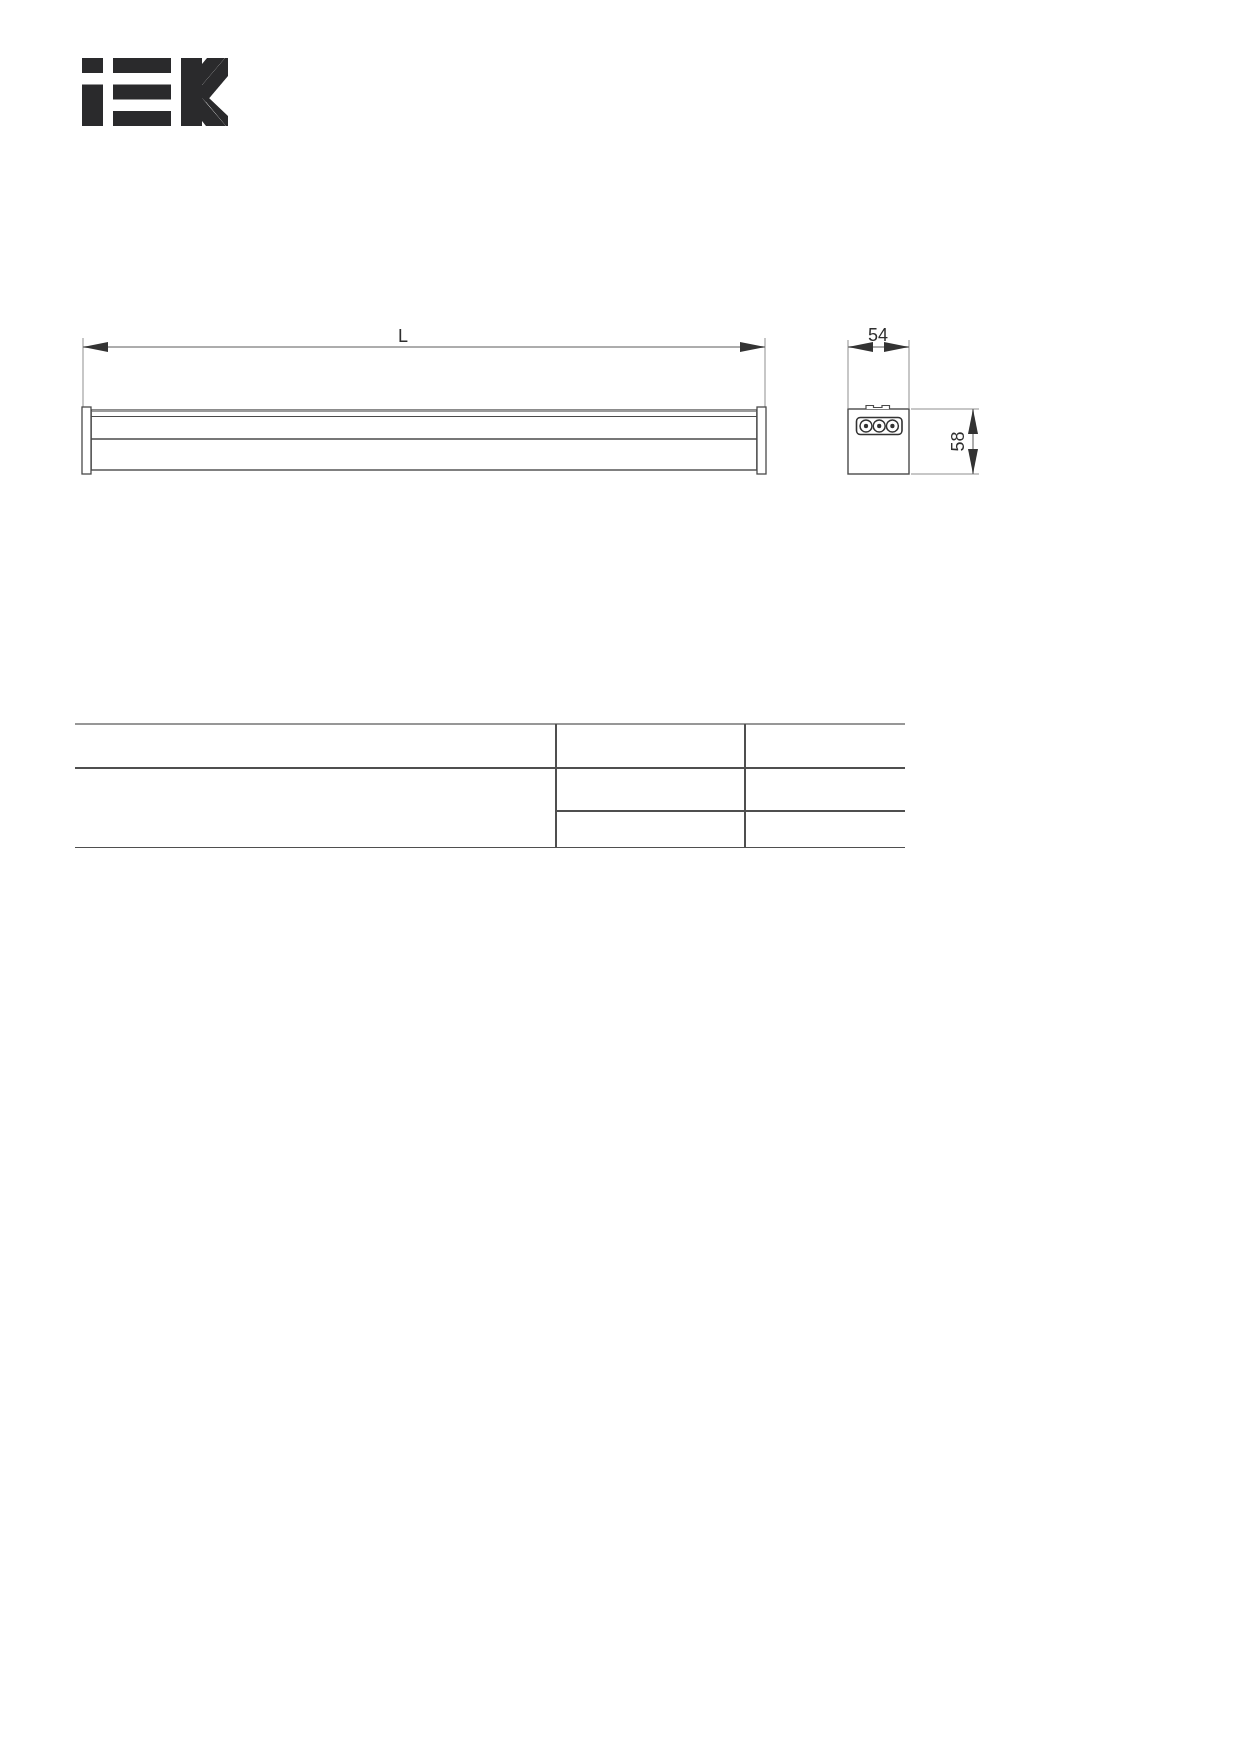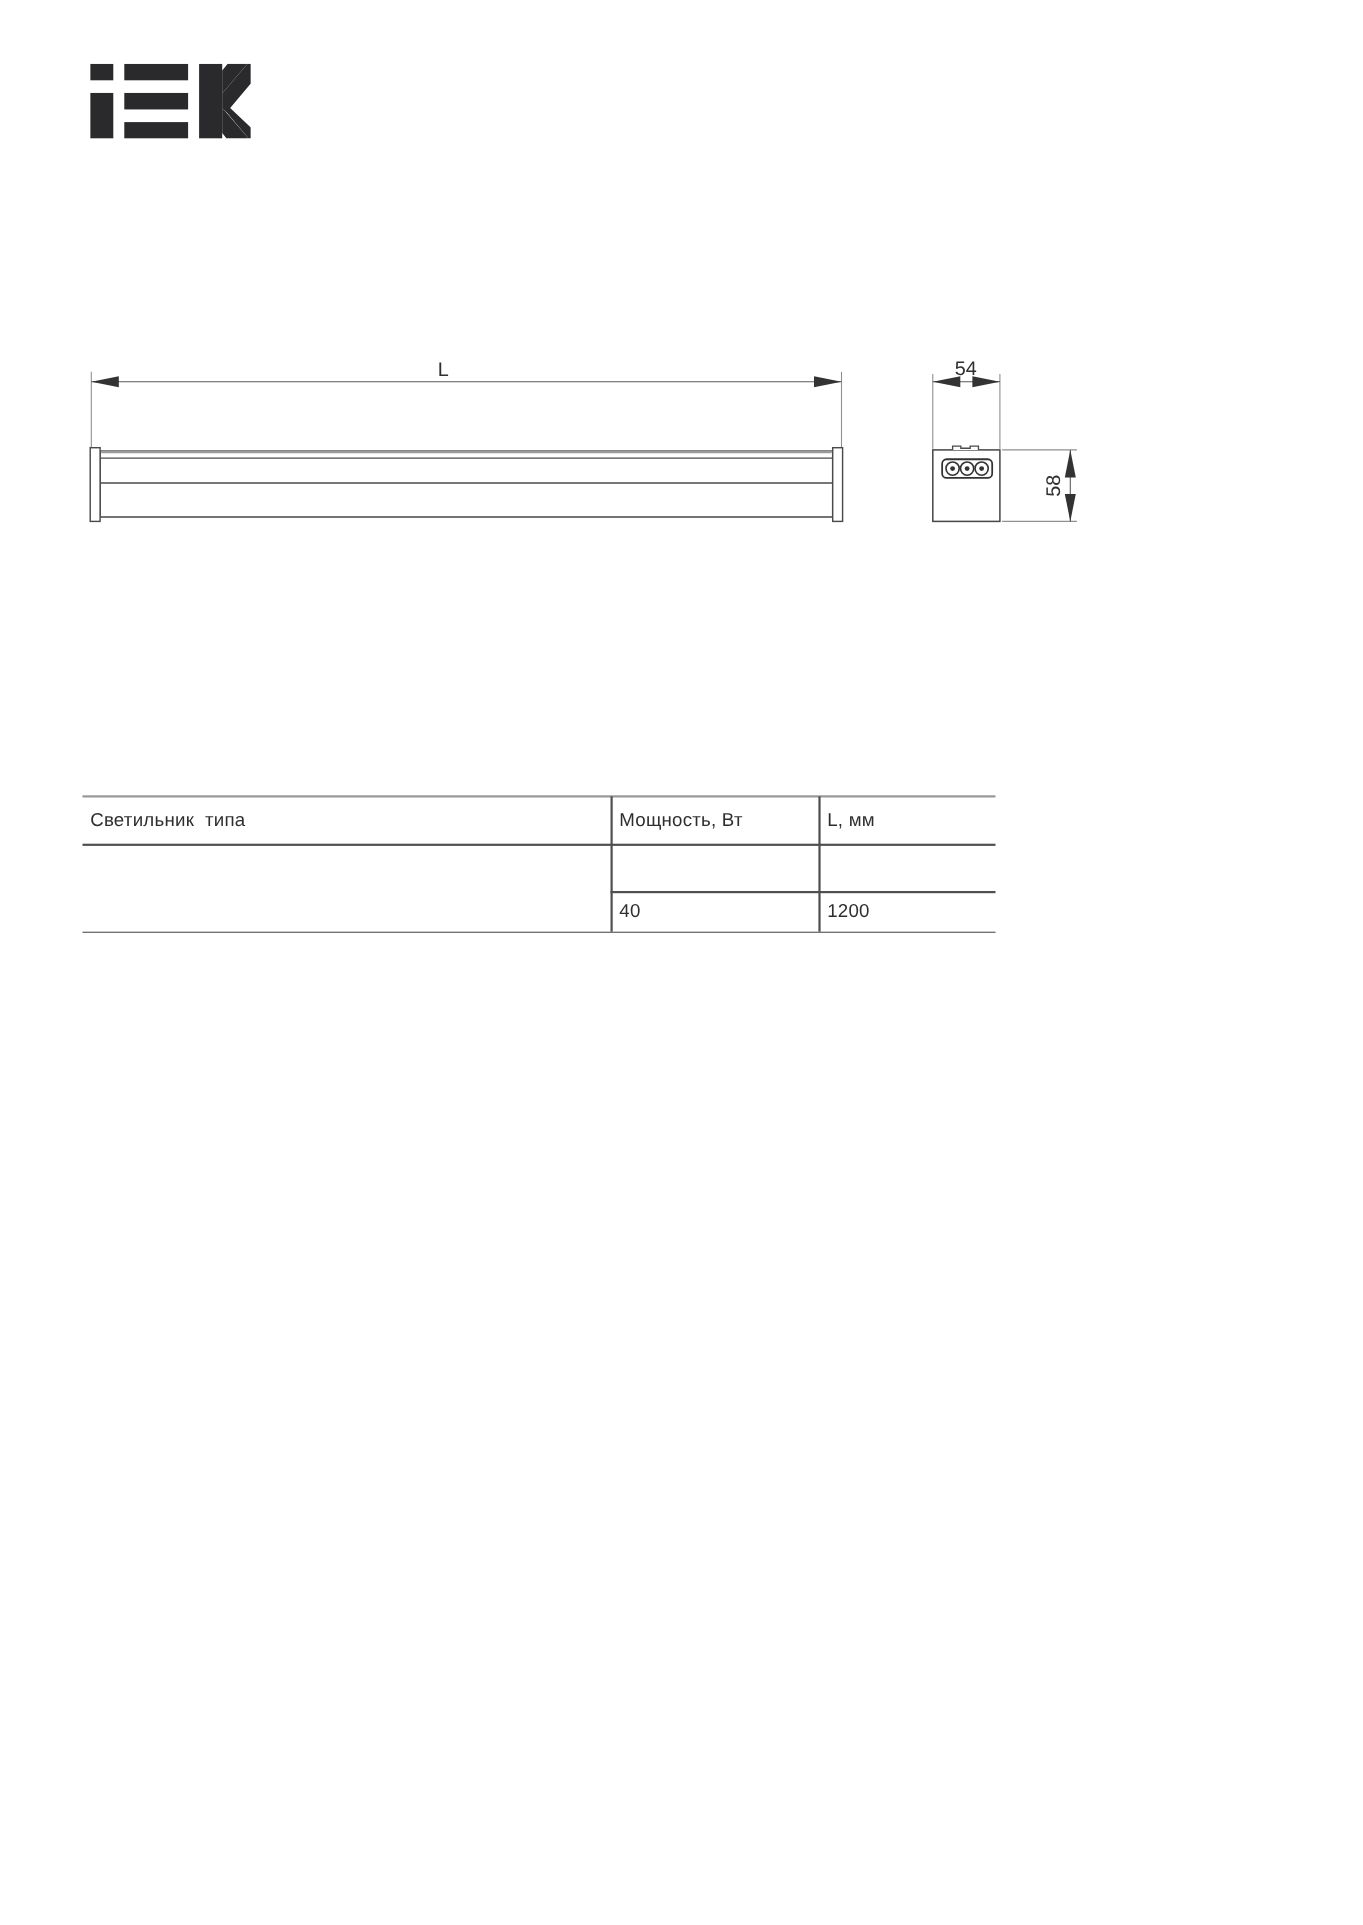--- a/index.html
+++ b/index.html
@@ -114,28 +114,18 @@
   </svg>
 
   <div class="spec-table">
     <div class="tline t-top"></div>
     <div class="tline t-hsep"></div>
     <div class="tline t-rsep"></div>
     <div class="tline t-bot"></div>
     <div class="tline t-v1"></div>
     <div class="tline t-v2"></div>
 
-    <div class="trow trow-header">
-      <div class="tcell tc1">Светильник типа</div>
-      <div class="tcell tc2">Мощность, Вт</div>
-      <div class="tcell tc3">L, мм</div>
-    </div>
 
 
-    <div class="trow trow-2">
-      <div class="tcell tc1"></div>
-      <div class="tcell tc2">40</div>
-      <div class="tcell tc3">1200</div>
-    </div>
   </div>
 
 
 </div>
 
 </body></html>

